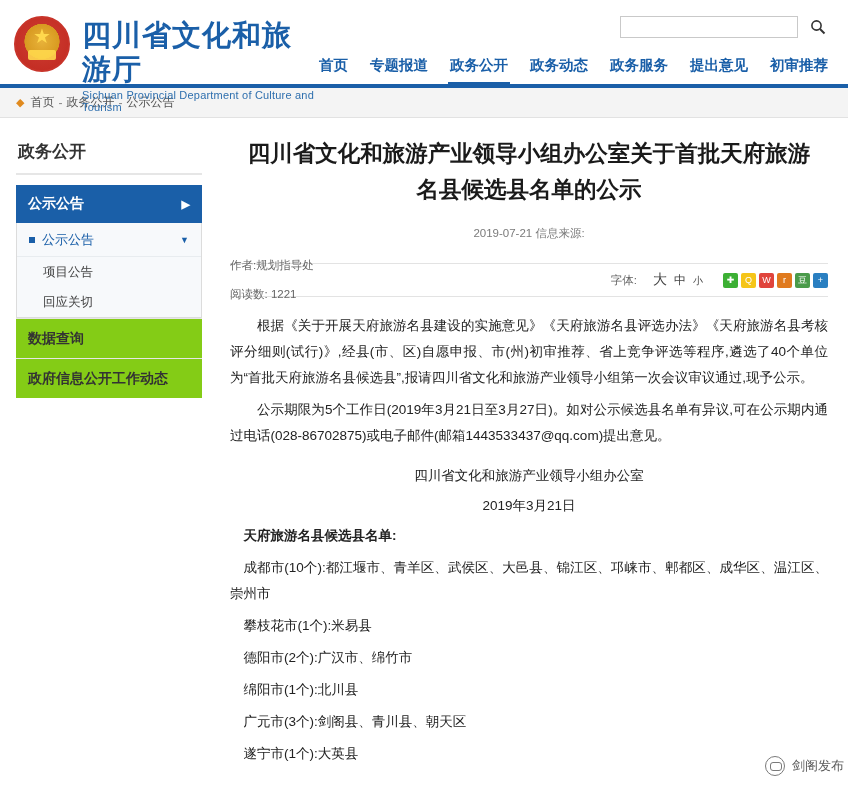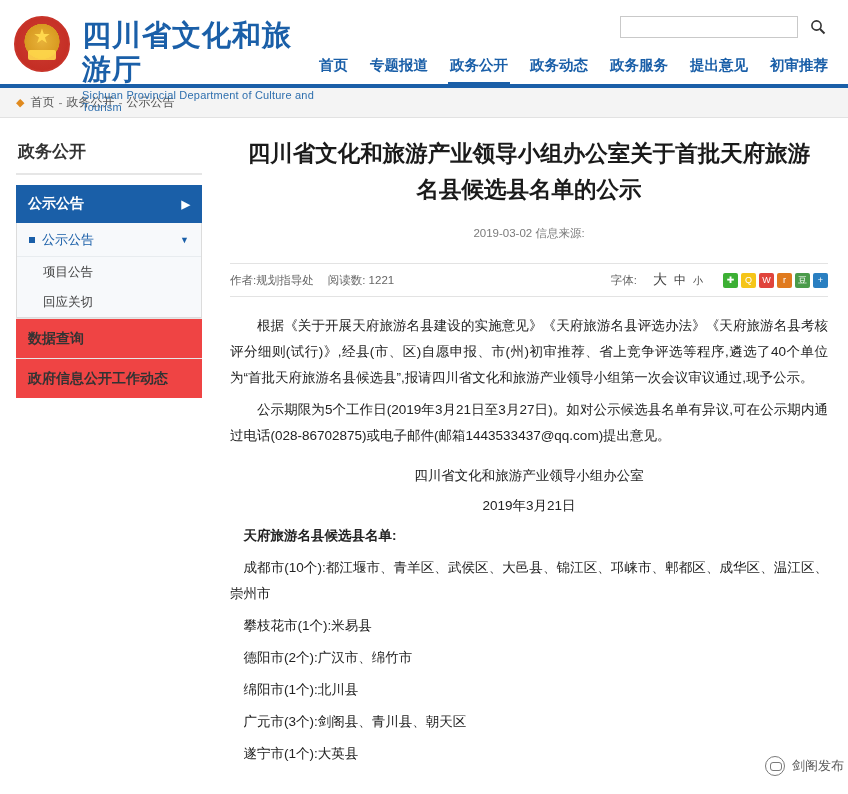--- a/index.html
+++ b/index.html
@@ -204,21 +204,21 @@
   .side-item {
     height: 40px;
     display: flex;
     align-items: center;
     padding: 0 12px;
     font-size: 14px;
     color: #333;
     font-weight: bold;
     border-top: 1px solid #e6e6e6;
     cursor: pointer;
-    background: #ef4444;
+    background: #84cc16;
   }
 
   
   .content {
     flex: 1 1 auto;
     min-width: 0;
     padding: 0 4px 0 10px;
   }
   .art-title {
     font-size: 22.5px;
@@ -238,21 +238,21 @@
   .meta-bar {
     margin-top: 22px;
     border-top: 1px solid #e3e3e3;
     border-bottom: 1px solid #e3e3e3;
     height: 34px;
     display: flex;
     align-items: center;
     font-size: 11.5px;
     color: #666;
   }
-  .meta-left { display: flex; gap: 14px; }
+  .meta-left { display: flex; gap: 14px; flex-direction: column; }
   .meta-right { margin-left: auto; display: flex; align-items: center; gap: 16px; }
   .font-sizes { display: flex; gap: 7px; align-items: baseline; }
   .fs { cursor: pointer; color: #444; }
   .fs.big { font-size: 14px; }
   .fs.mid { font-size: 12px; }
   .fs.small { font-size: 10px; }
   .share-icons { display: flex; gap: 3px; margin-left: 4px; }
   .sicon {
     width: 15px; height: 15px;
     border-radius: 2px;
@@ -368,21 +368,21 @@
         <div class="side-leaf">项目公告</div>
         <div class="side-leaf">回应关切</div>
       </div>
 
       <div class="side-item">数据查询</div>
       <div class="side-item">政府信息公开工作动态</div>
     </div>
 
     <div class="content">
       <div class="art-title">四川省文化和旅游产业领导小组办公室关于首批天府旅游名县候选县名单的公示</div>
-      <div class="art-meta">2019-03-02 信息来源:</div>
+      <div class="art-meta">2019-07-21 信息来源:</div>
 
       <div class="meta-bar">
         <div class="meta-left">
           <span>作者:规划指导处</span>
           <span>阅读数: 1221</span>
         </div>
         <div class="meta-right">
           <span>字体:</span>
           <span class="font-sizes">
             <span class="fs big">大</span>

